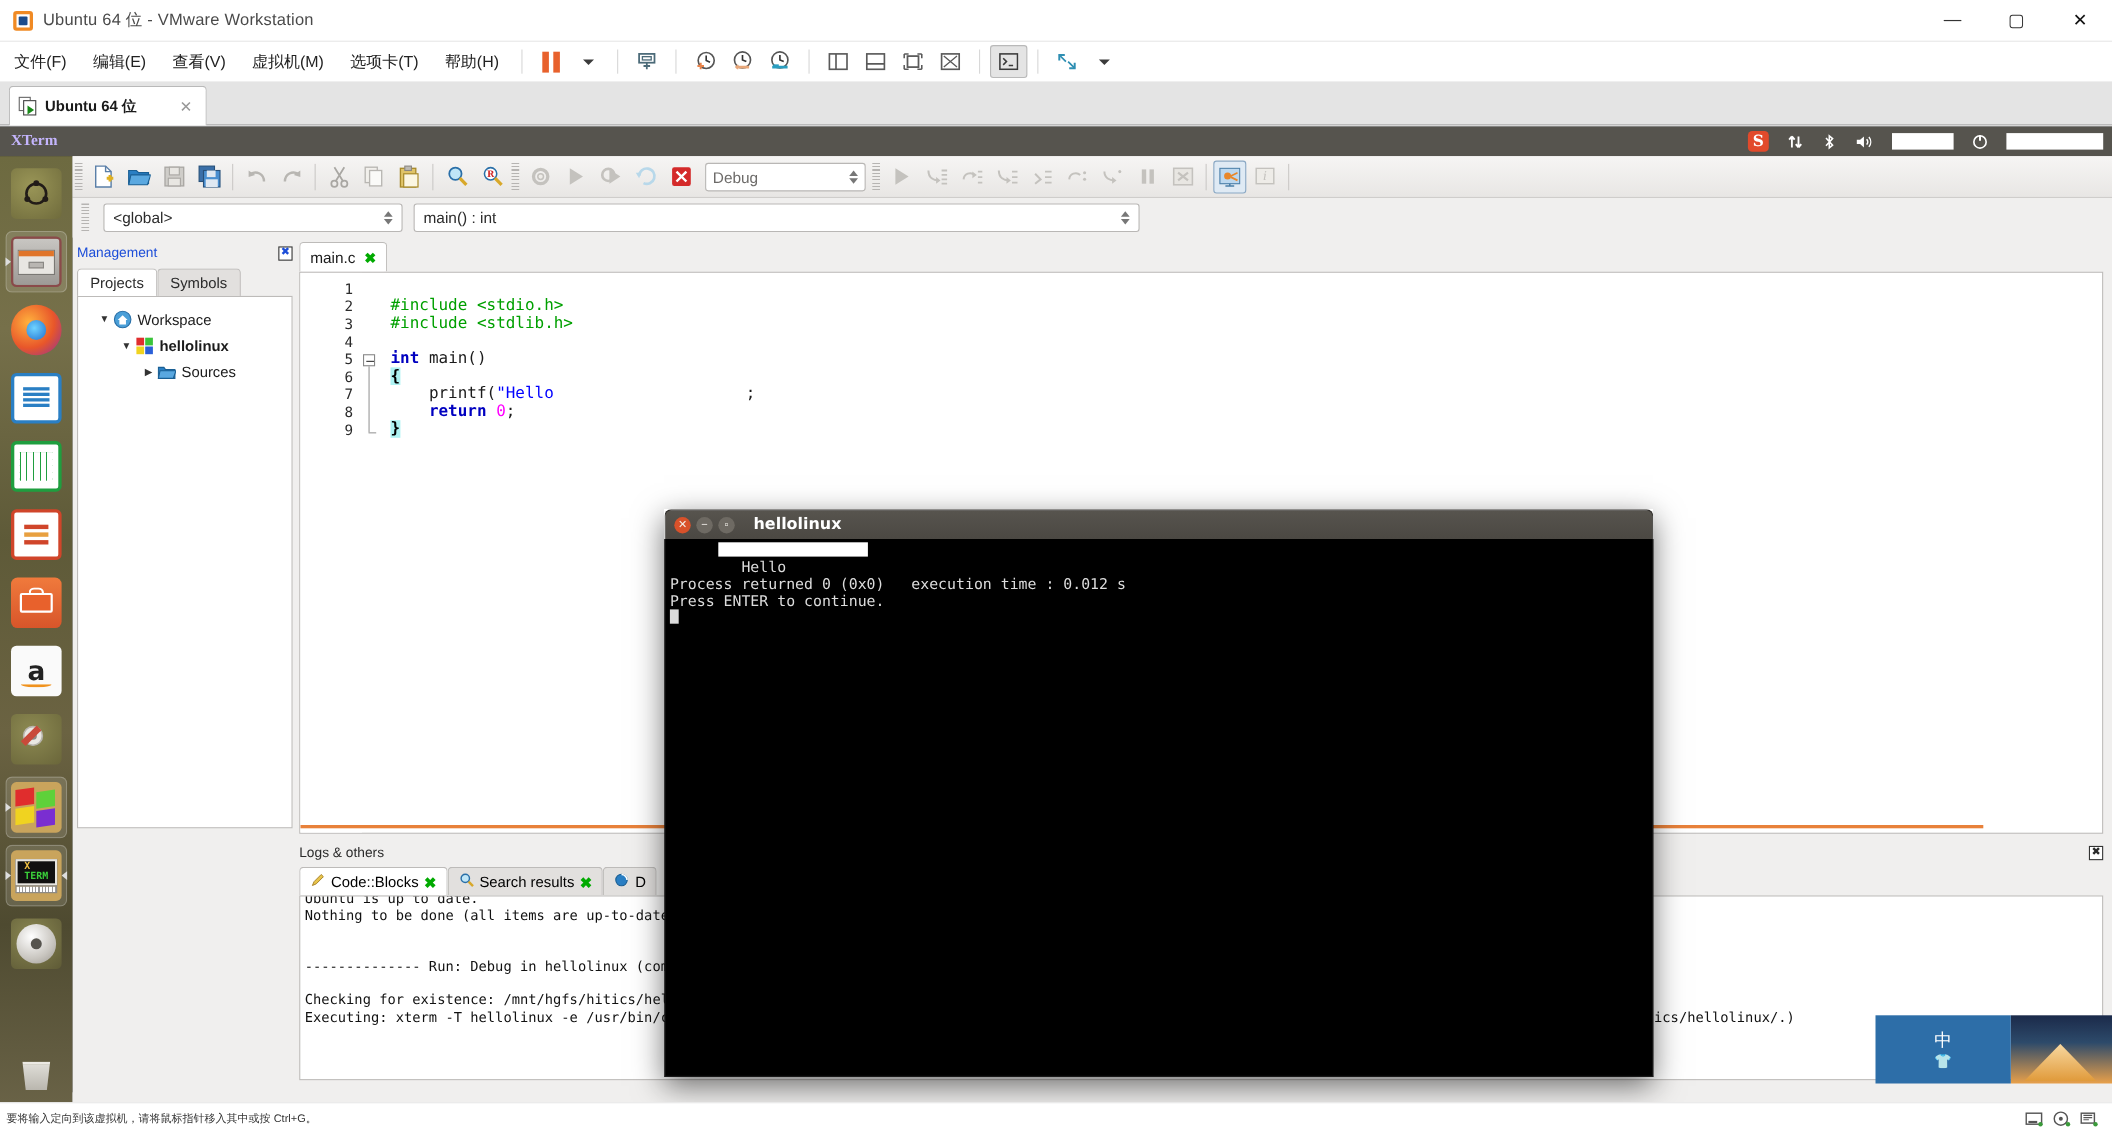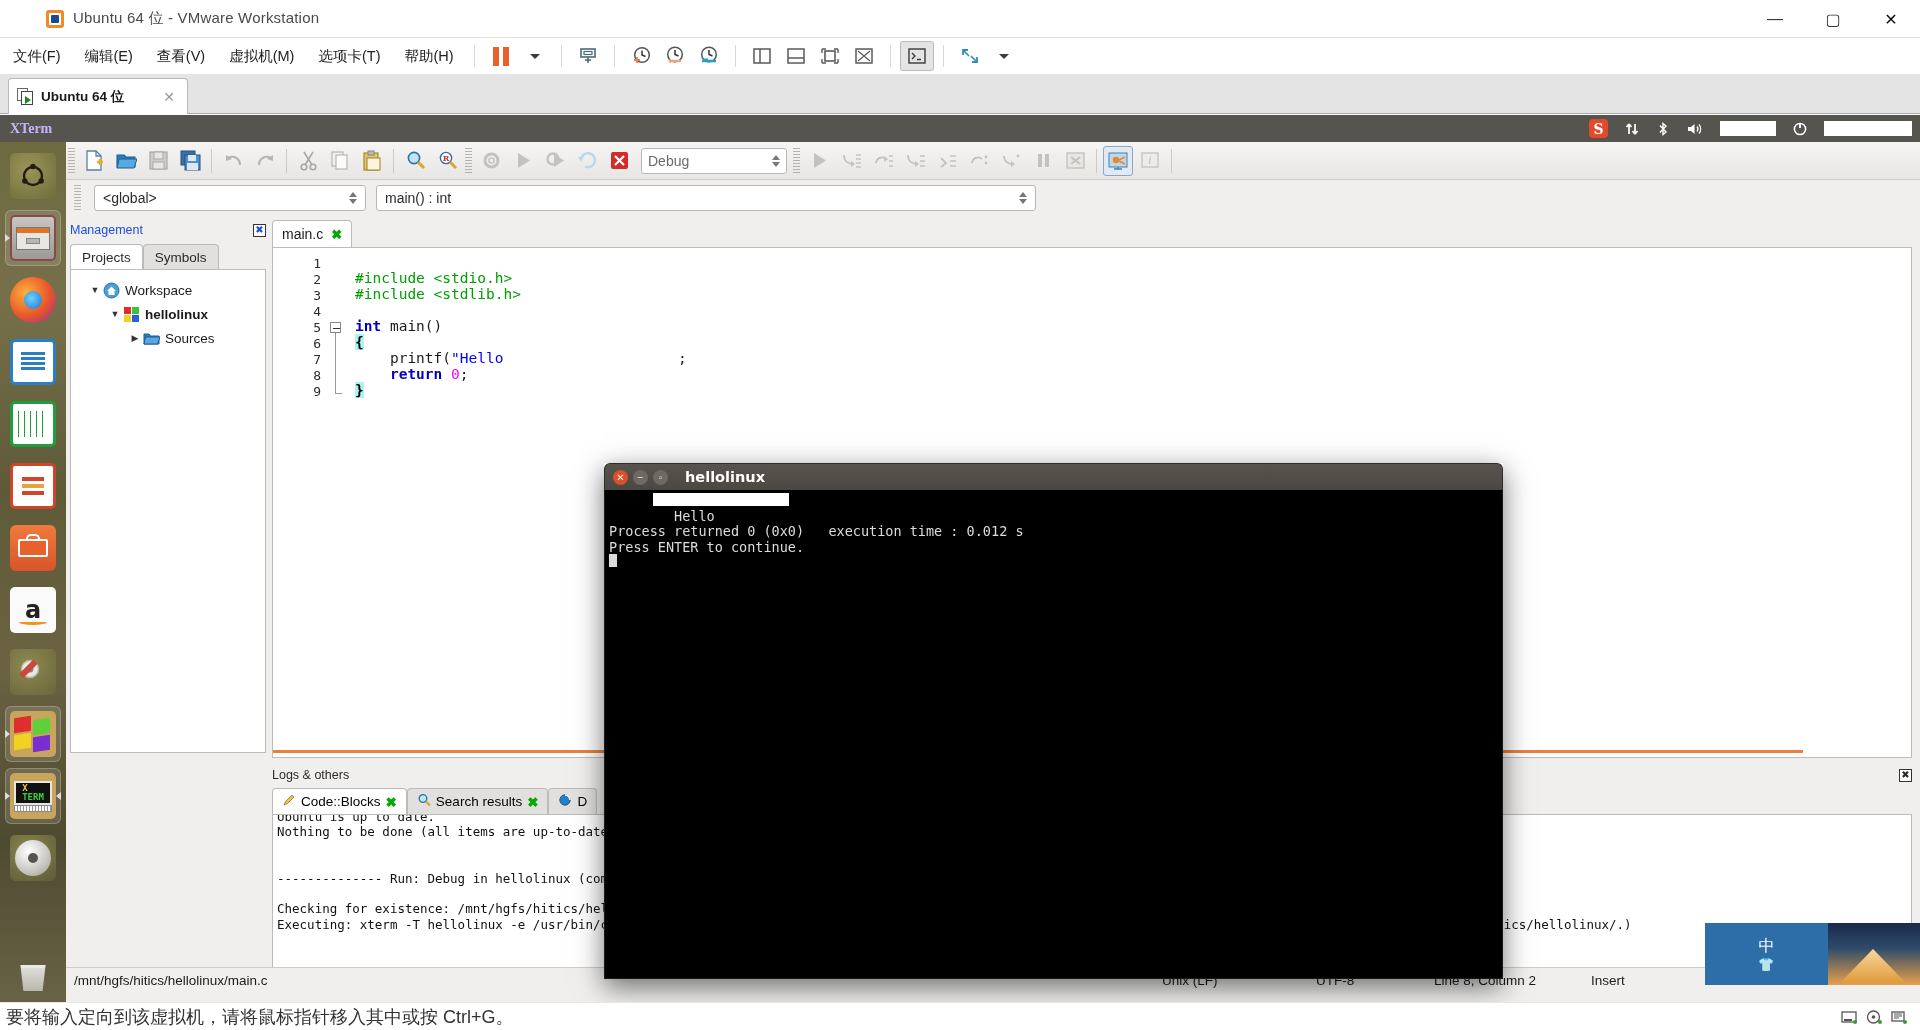--- a/index.html
+++ b/index.html
@@ -1,20 +1,20 @@
 <!DOCTYPE html>
 <html><head>
 <meta charset="utf-8">
 <style>
   * { box-sizing: border-box; margin:0; padding:0; }
   html,body { width:1920px; height:1030px; overflow:hidden; font-family:"Liberation Sans", sans-serif; }
   body { background:#fff; position:relative; }
 
   
-  .vmw-titlebar{ position:absolute; left:0; top:0; width:1920px; height:38px; background:#ffffff; border-bottom:1px solid #e3e3e3; display:flex; align-items:center;padding-left:34px; }
+  .vmw-titlebar{ position:absolute; left:0; top:0; width:1920px; height:38px; background:#ffffff; border-bottom:1px solid #e3e3e3; display:flex; align-items:center; }
   .vmw-title-icon{ width:18px; height:18px; margin-left:12px; margin-right:9px; position:relative; flex:none; }
   .vmw-title-icon .sq{ position:absolute; inset:0; border:3px solid #f08a24; border-radius:3px; }
   .vmw-title-icon .in{ position:absolute; left:5px; top:5px; width:8px; height:8px; background:#1a4b8c; border-radius:1px;}
   .vmw-title-text{ font-size:15px; color:#4a4a4a; letter-spacing:.2px; }
   .vmw-winbtns{ position:absolute; right:0; top:0; height:38px; display:flex; }
   .vmw-winbtn{ width:58px; height:38px; display:flex; align-items:center; justify-content:center; color:#333; font-size:16px; }
   .vmw-winbtn.close{ color:#111; }
 
   
   .vmw-menubar{ position:absolute; left:0; top:38px; width:1920px; height:36px; background:#fff; display:flex; align-items:center; }
@@ -127,21 +127,21 @@
   .xterm-body{ height:489px; background:#000; color:#dcdcdc; font-family:"DejaVu Sans Mono", monospace; font-size:13.5px; padding:2px 4px; border:1px solid #1a1a1a; border-top:none;}
   .xline{ height:15.5px; white-space:pre;}
   .xcursor{ display:inline-block; width:8px; height:13px; background:#dcdcdc; }
 
   
   .ime{ position:absolute; right:0; bottom:30px; width:123px; height:62px; background:#2d6ea8; display:flex;align-items:center;justify-content:center; color:#fff;}
   .ime-wall{ position:absolute; right:0; bottom:30px; width:92px; height:62px; }
 
   
   .vmw-hint{ position:absolute; left:0; bottom:0; width:1920px; height:28px; background:#fff; display:flex; align-items:center; border-top:1px solid #e6e6e6;}
-  .vmw-hint-text{ font-size:18px; color:#333; margin-left:6px;}
+  .vmw-hint-text{ font-size:10px; color:#333; margin-left:6px;}
   .vmw-hint-icons{ position:absolute; right:14px; display:flex; gap:10px; align-items:center;}
   .mini{ width:15px;height:13px; position:relative;}
 </style>
 </head>
 <body>
 
 <div class="vmw-titlebar">
   <div class="vmw-title-icon">
     <div class="sq"></div>
       <div class="in"></div>
@@ -759,28 +759,20 @@
         <div class="logline">Nothing to be done (all items are up-to-date).</div>
         <div class="logline"></div>
         <div class="logline"></div>
         <div class="logline">-------------- Run: Debug in hellolinux (compiler: GNU GCC Compiler)---------------</div>
         <div class="logline"></div>
         <div class="logline">Checking for existence: /mnt/hgfs/hitics/hellolinux/bin/Debug/hellolinux</div>
         <div class="logline">Executing: xterm -T hellolinux -e /usr/bin/cb_console_runner LD_LIBRARY_PATH=$LD_LIBRARY_PATH:. /mnt/hgfs/hitics/hellolinux/bin/Debug/hellolinux  (in /mnt/hgfs/hitics/hellolinux/.)</div>
       </div>
     </div>
 
-    <div class="cb-status">
-      <span style="left:8px">/mnt/hgfs/hitics/hellolinux/main.c</span>
-      <span style="left:1096px">Unix (LF)</span>
-      <span style="left:1250px">UTF-8</span>
-      <span style="left:1368px">Line 8, Column 2</span>
-      <span style="left:1525px">Insert</span>
-      <span style="left:1660px">Read/W</span>
-    </div>
 
     <div class="u-bottom"></div>
   </div>
 
   <div class="xterm">
     <div class="xterm-tb">
       <div class="xb c">✕</div>
       <div class="xb m">−</div>
       <div class="xb x">▫</div>
       <div class="xterm-title">hellolinux</div>

